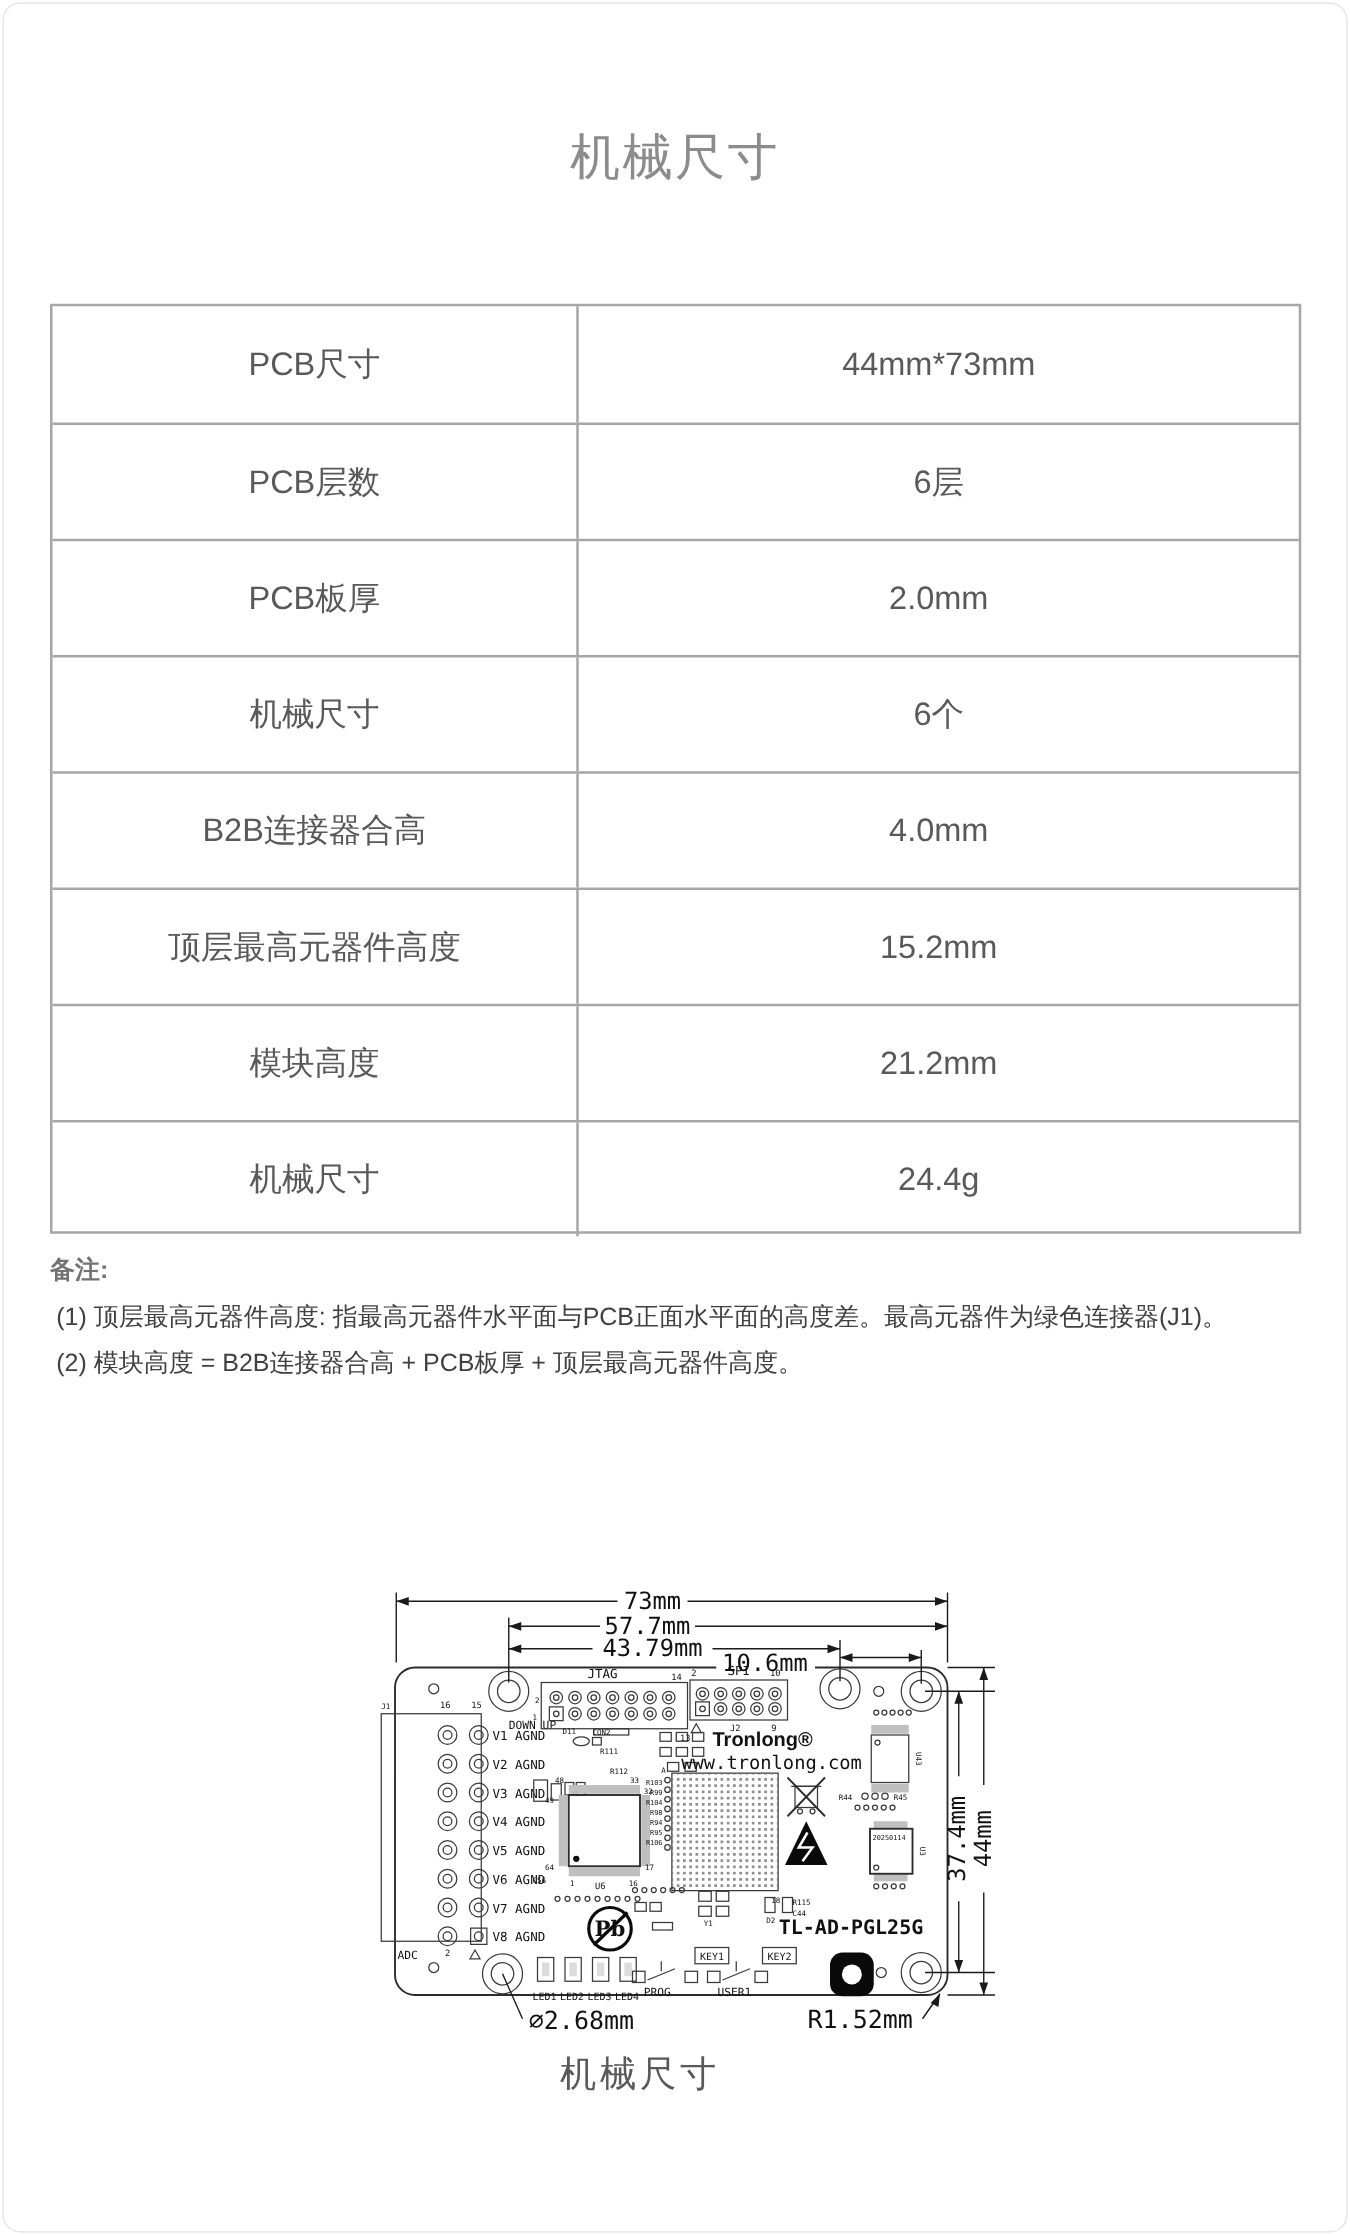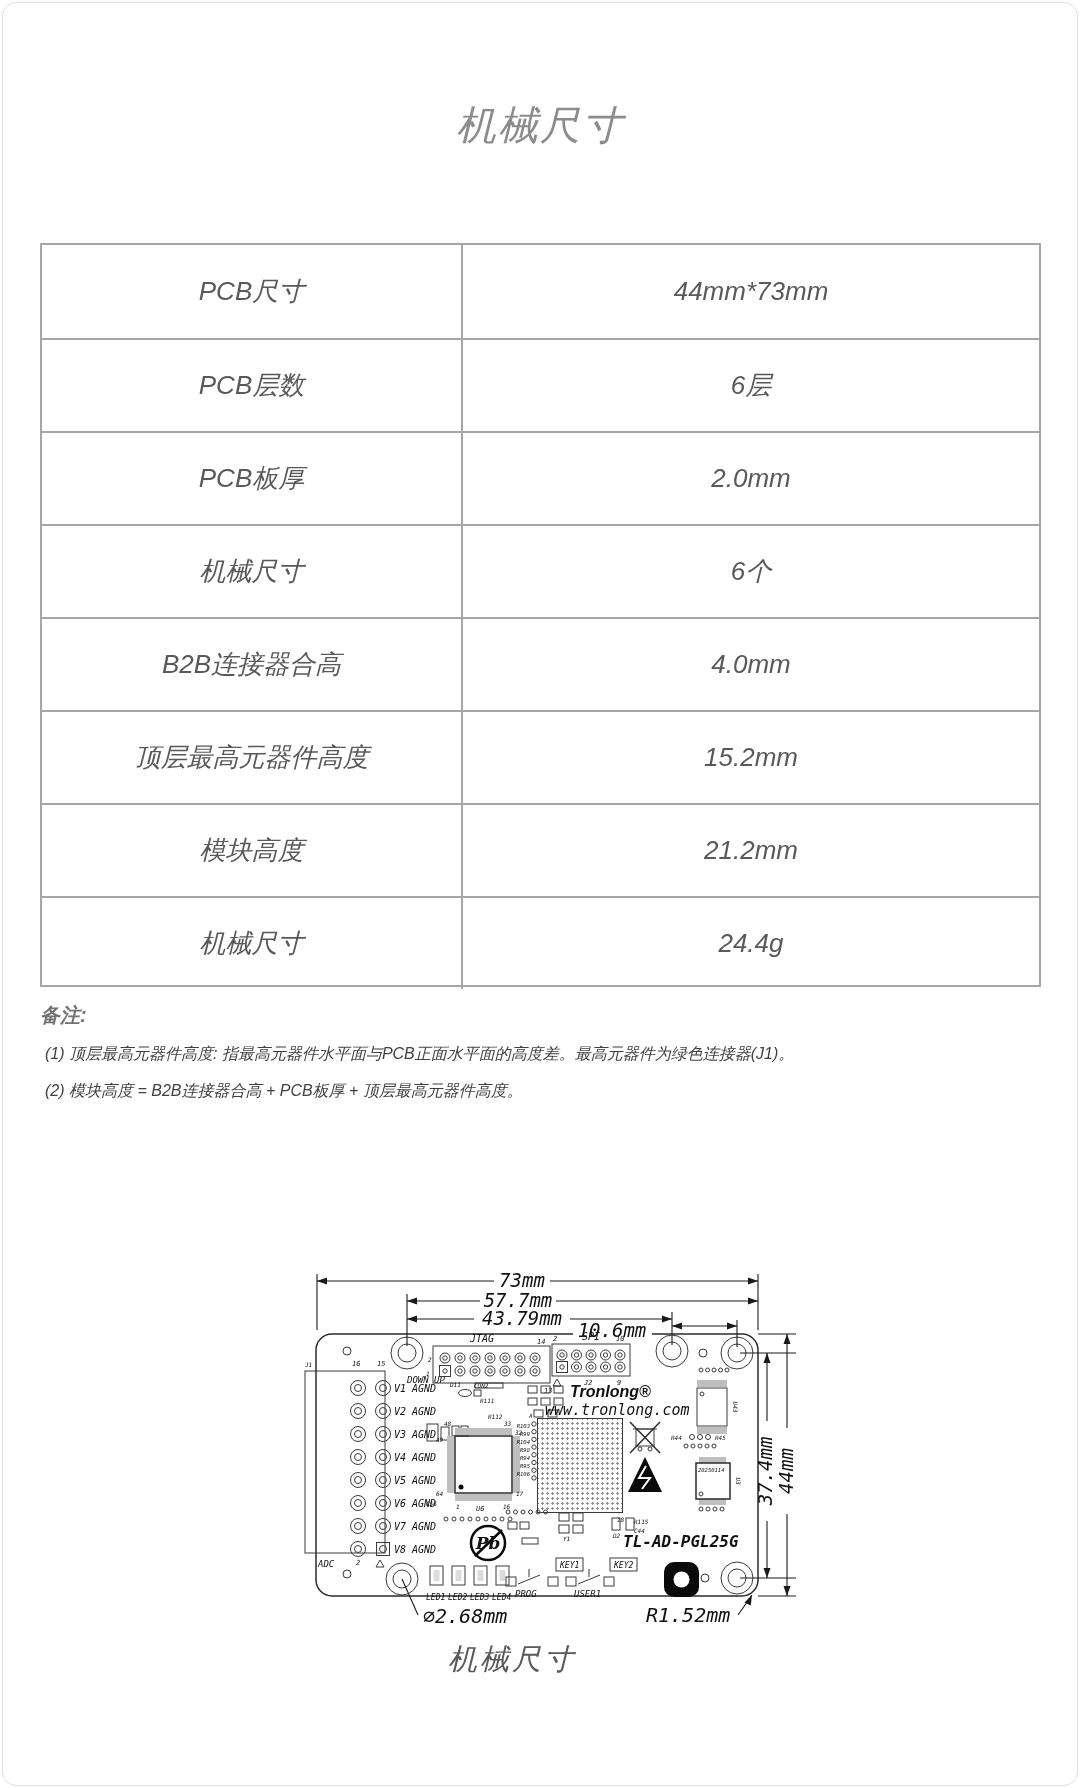--- a/index.html
+++ b/index.html
@@ -1,33 +1,33 @@
 <!DOCTYPE html>
 <html><head>
 <meta charset="utf-8">
 <style>
   html,body{margin:0;padding:0;background:#fff;}
   #page{position:relative;width:1080px;height:1788px;background:#fff;overflow:hidden;
-        font-family:"Liberation Sans","DejaVu Sans",sans-serif;font-style:italic;}
+        font-family:"Liberation Sans","DejaVu Sans",sans-serif;}
   #page-border{position:absolute;inset:2px;border:1px solid #e2e2e2;border-radius:14px;pointer-events:none;}
   .title{position:absolute;left:0;top:98px;width:1080px;text-align:center;
          font-size:40px;color:#8c8c8c;letter-spacing:2px;}
   
   .spec{position:absolute;left:40px;top:243px;width:1001px;height:744px;
         border:2px solid #a6a6a6;box-sizing:border-box;}
   .trow{display:flex;height:93px;box-sizing:border-box;border-top:2px solid #a6a6a6;}
   .trow:first-child{border-top:none;}
   .tl,.tv{display:flex;align-items:center;justify-content:center;box-sizing:border-box;
           font-size:26px;color:#595959;text-align:center;}
   .tl{width:421px;border-right:2px solid #a6a6a6;}
   .tv{flex:1;}
   
   .notes{position:absolute;left:40px;top:1002px;width:1010px;}
   .notes-h{font-size:20px;font-weight:bold;}
-  .notes-i{font-size:16px;color:#404040;margin-top:13px;margin-left:5px;line-height:24px;}
+  .notes-i{font-size:20px;color:#404040;margin-top:13px;margin-left:5px;line-height:24px;}
   
   .fig{position:absolute;left:260px;top:1230px;width:550px;height:380px;margin-top:36px;}
   .fig svg{position:absolute;left:0;top:0;}
   .bga{position:absolute;left:277px;top:152px;width:86px;height:95px;border:1px solid #3a3a3a;
        background-image:radial-gradient(circle,#8f8f8f 1.1px,rgba(0,0,0,0) 1.4px);
        background-size:5px 5px;background-position:2px 2px;box-sizing:border-box;}
   .caption{position:absolute;left:232px;top:1640px;width:560px;text-align:center;
            font-size:29px;color:#595959;letter-spacing:3px;}
   
   .ln{stroke:#2b2b2b;stroke-width:1.5;fill:none;}

